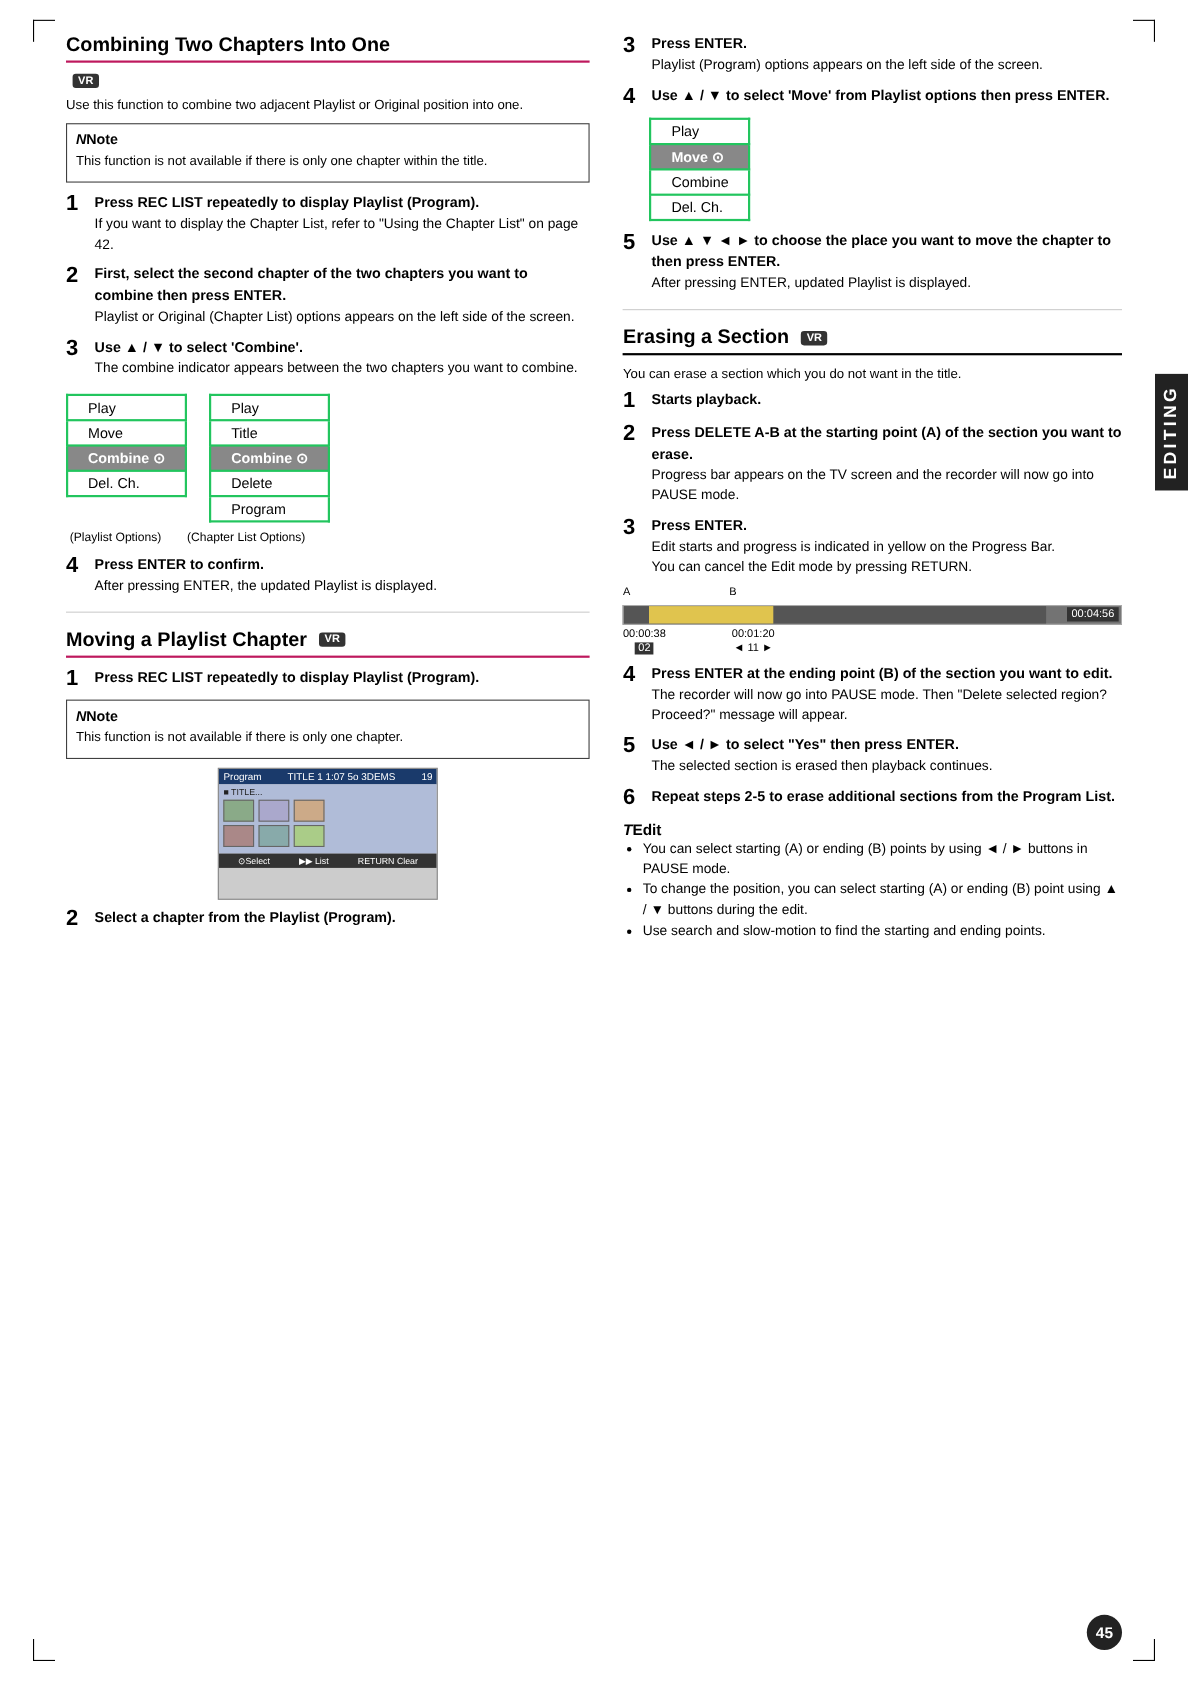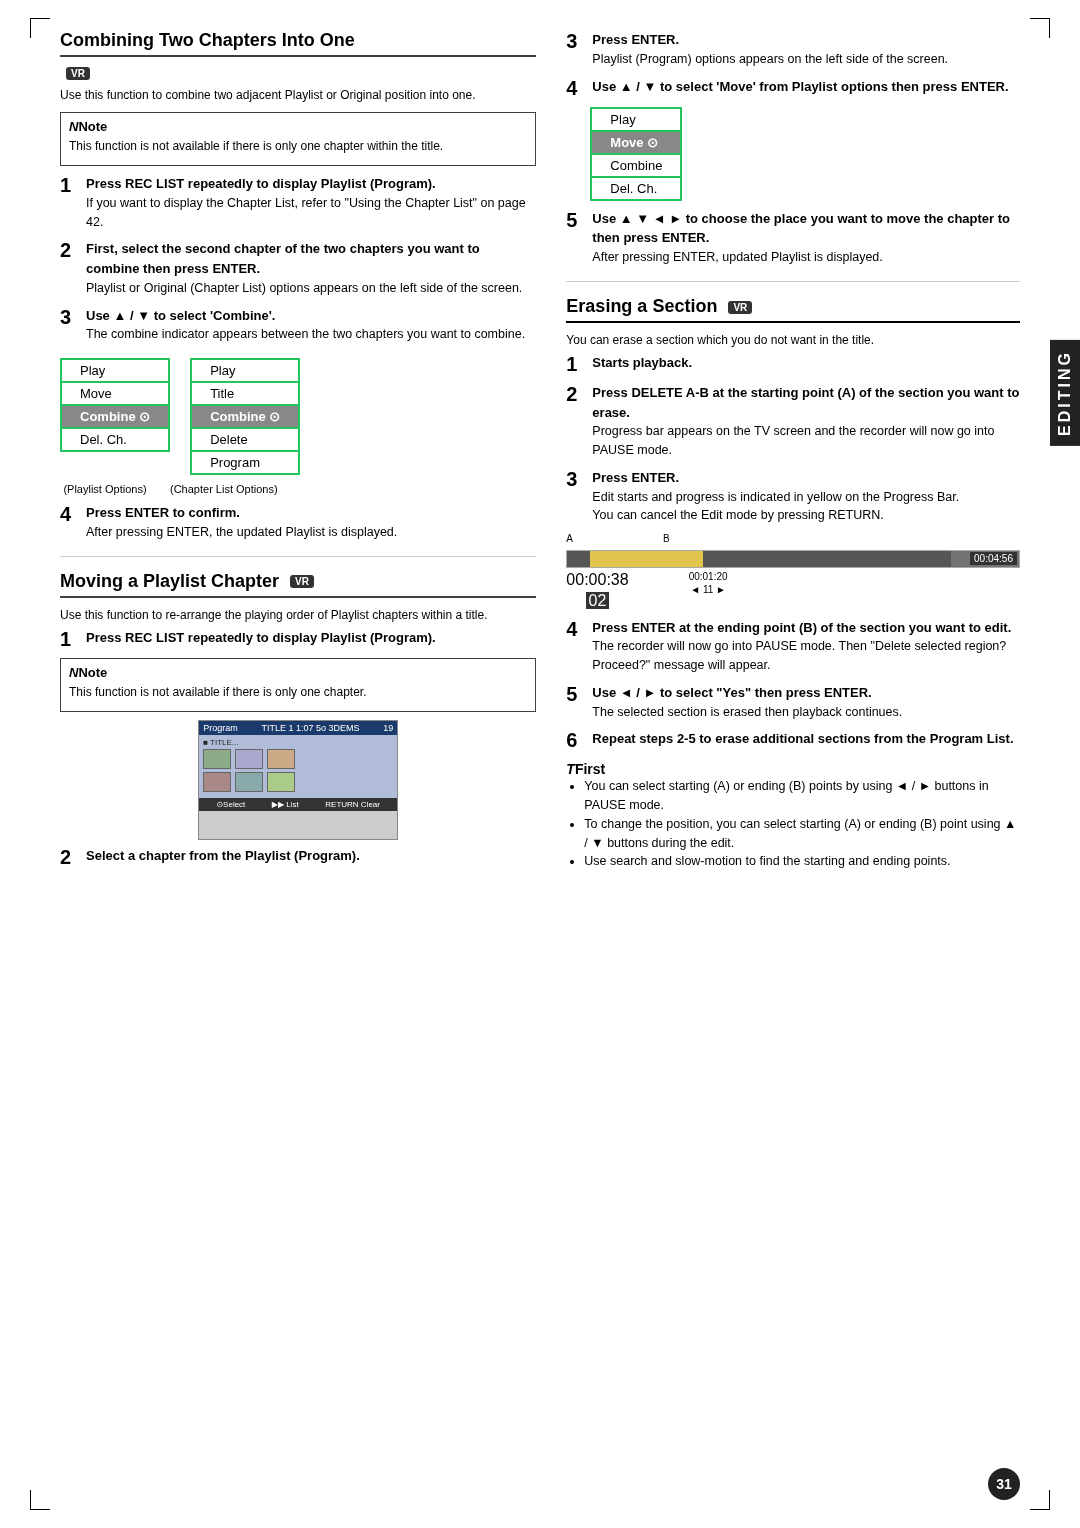--- a/index.html
+++ b/index.html
@@ -50,21 +50,21 @@
       flex: 1.05;
     }
     .col-right {
       flex: 1;
     }
 
     
     .section-heading {
       font-size: 18px;
       font-weight: bold;
-      border-bottom: 2px solid #404040;
+      border-bottom: 2px solid #be185d;
       padding-bottom: 4px;
       margin-bottom: 8px;
     }
     .section-heading-right {
       font-size: 18px;
       font-weight: bold;
       border-bottom: 2px solid #000;
       padding-bottom: 4px;
       margin-bottom: 8px;
     }
@@ -422,21 +422,20 @@
       </div>
 
       <hr class="section-divider">
 
       <div>
         <div class="section-heading">
           <span>Moving a Playlist Chapter</span>
           <span class="vr-badge">VR</span>
         </div>
 
-        <p class="small-text">Use this function to re-arrange the playing order of Playlist chapters within a title.</p>
 
         <div class="step">
           <span class="step-num">1</span>
           <div class="step-content">
             <strong>Press REC LIST repeatedly to display Playlist (Program).</strong>
           </div>
         </div>
 
         <div class="note-box">
           <div class="note-title">
@@ -567,21 +566,21 @@
           <div class="ab-labels">
             <span>A</span>
             <span style="margin-left:30px;">B</span>
           </div>
           <div class="progress-bar-container">
             <div class="progress-bar-fill"></div>
             <div class="progress-bar-section"></div>
             <span class="time-display">00:04:56</span>
           </div>
           <div class="progress-bar-labels">
-            <div style="font-size:16px; text-align:center; line-height:1.3;">
+            <div style="font-size:10px; text-align:center; line-height:1.3;">
               <span>00:00:38</span><br>
               <span style="background:#333;color:#fff;padding:0 3px;">02</span>
             </div>
             <div style="font-size:10px; text-align:center; line-height:1.3; margin-left:20px;">
               <span>00:01:20</span><br>
               <span>◄ 11 ►</span>
             </div>
           </div>
         </div>
 
@@ -603,30 +602,30 @@
 
         <div class="step">
           <span class="step-num">6</span>
           <div class="step-content">
             <strong>Repeat steps 2-5 to erase additional sections from the Program List.</strong>
           </div>
         </div>
 
         <div class="tips-box">
           <div class="tips-title">
-            <span style="font-style:italic;">T</span><span>First</span>
+            <span style="font-style:italic;">T</span><span>Edit</span>
           </div>
           <ul>
             <li>You can select starting (A) or ending (B) points by using ◄ / ► buttons in PAUSE mode.</li>
             <li>To change the position, you can select starting (A) or ending (B) point using ▲ / ▼ buttons during the edit.</li>
             <li>Use search and slow-motion to find the starting and ending points.</li>
           </ul>
         </div>
 
       </div>
 
     </div>
 
   </div>
 
-  <div class="page-number">31</div>
+  <div class="page-number">45</div>
 
 </div>
 
 </body></html>

